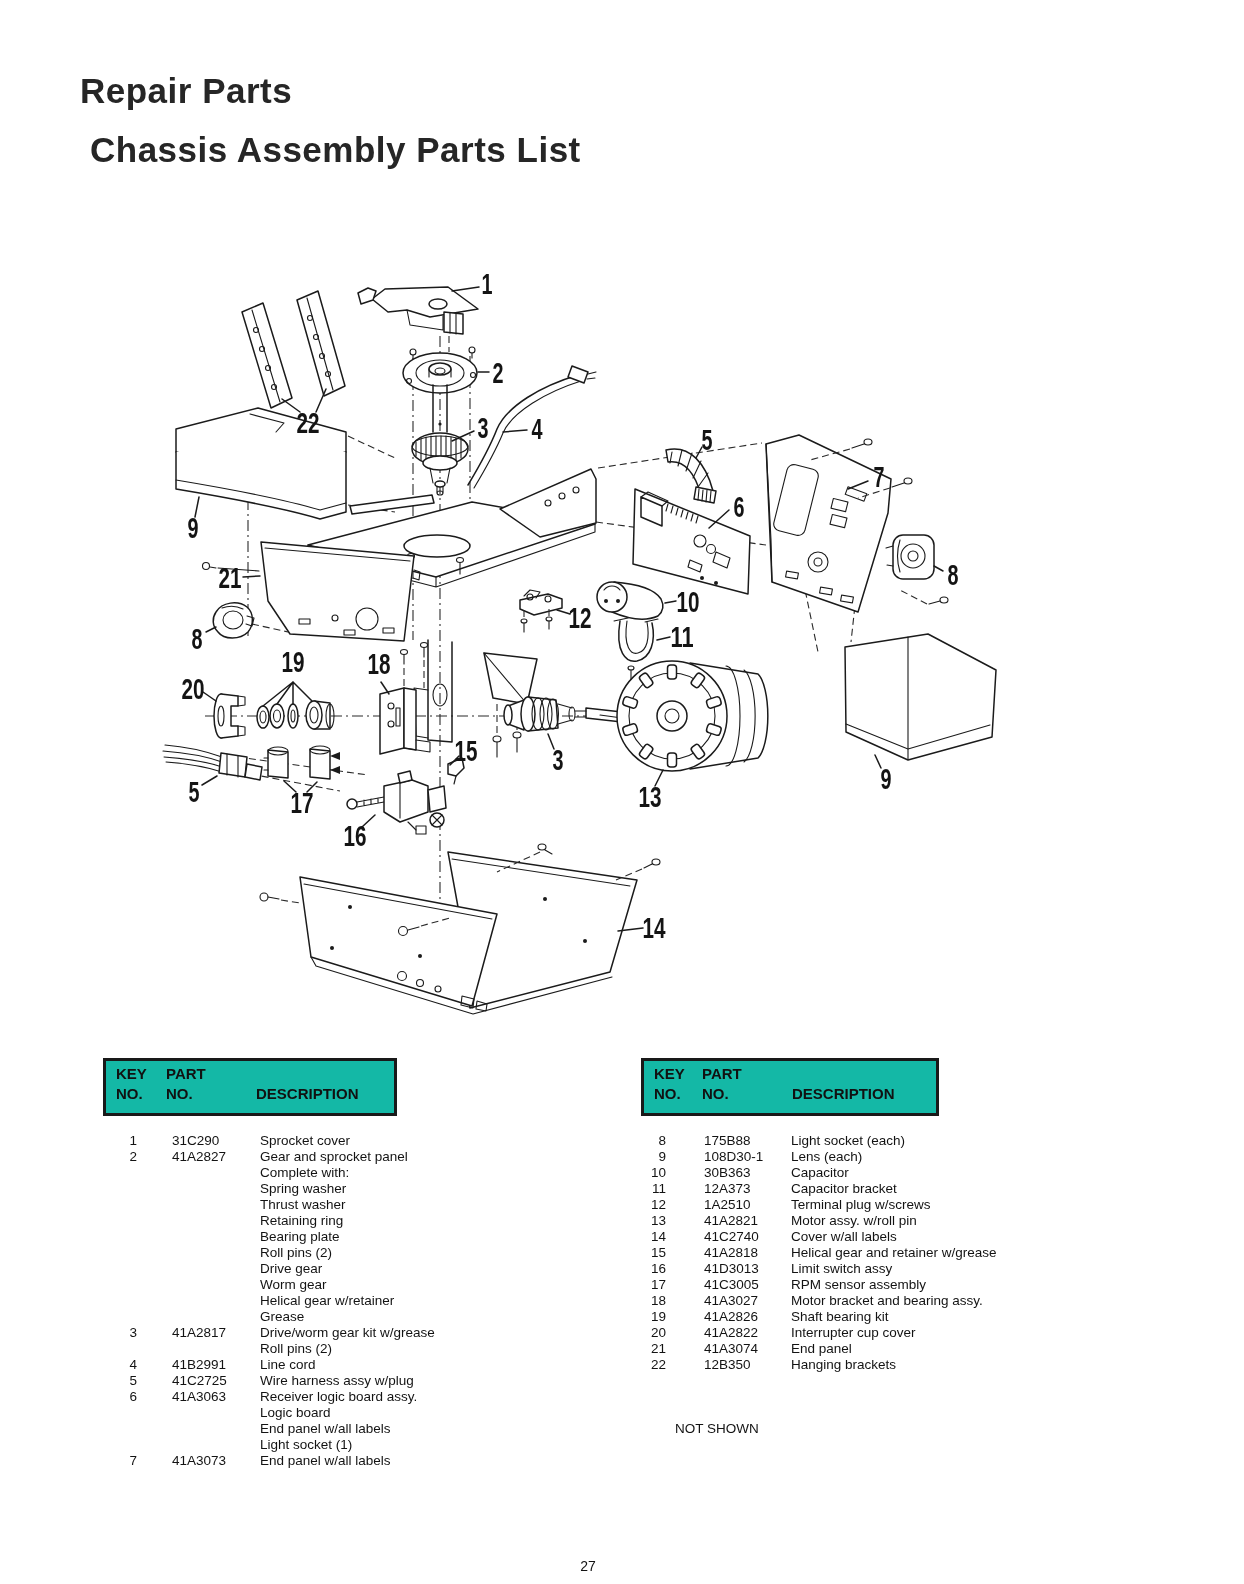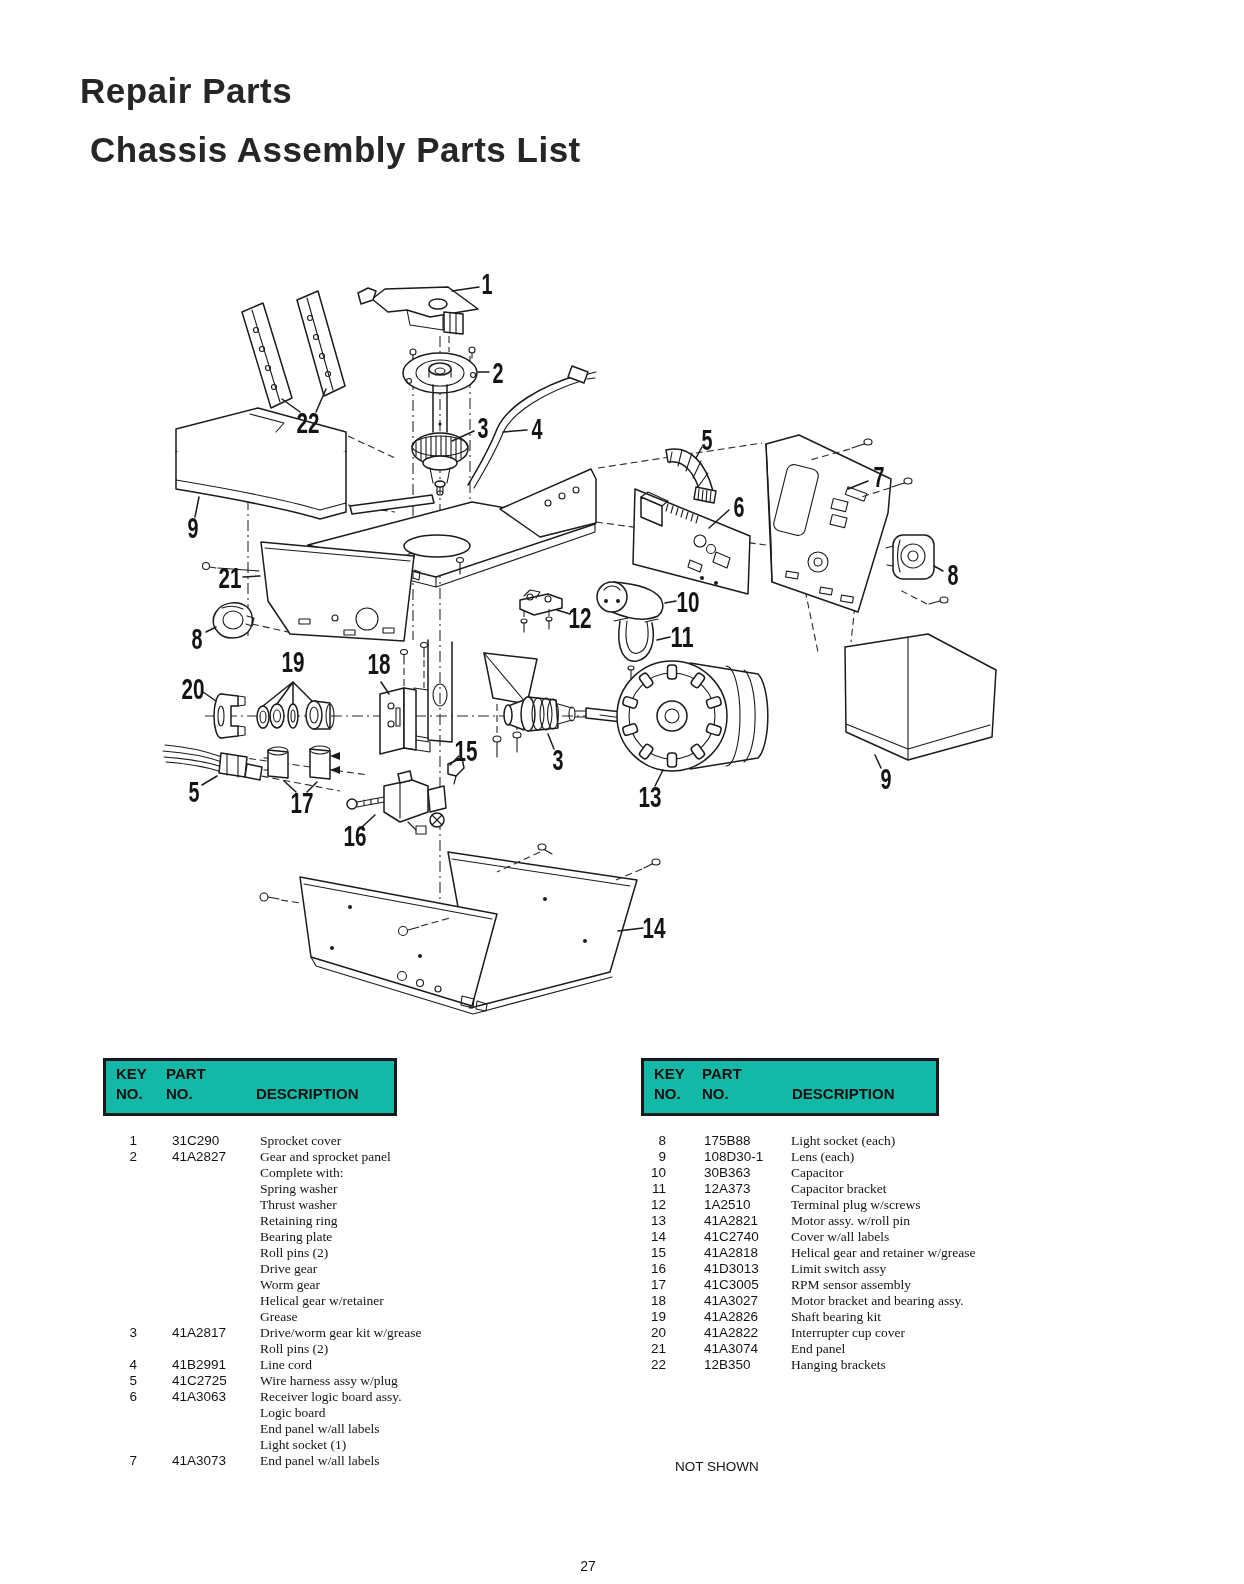--- a/index.html
+++ b/index.html
@@ -15,25 +15,25 @@
   .dash{stroke:#2a2a2a;stroke-width:1.1;fill:none;stroke-dasharray:7 4;}
   .axis{stroke:#2a2a2a;stroke-width:1.1;fill:none;stroke-dasharray:11 4 2 4;}
   .dot{fill:#1b1b1b;stroke:none;}
   .callout{font:700 30px "Liberation Sans",sans-serif;fill:#141414;}
   .tbl-head{position:absolute;border:3px solid #191919;background:#14b8a6;}
   .tbl-head .th{position:absolute;font-size:15px;font-weight:700;line-height:19px;color:#111;white-space:nowrap;}
   .rows{position:absolute;font-size:13.5px;line-height:16px;color:#131313;}
   .trow{position:relative;height:16px;white-space:nowrap;}
   .c-key{position:absolute;left:0;width:34px;text-align:right;}
   .c-part{position:absolute;left:69px;}
-  .c-desc{position:absolute;left:157px;font-family:Liberation Serif, serif;}
+  .c-desc{position:absolute;left:157px;}
   .rows.right .c-key{width:28px;}
   .rows.right .c-part{left:66px;}
   .rows.right .c-desc{left:153px;}
-  .not-shown{position:absolute;left:675px;top:1459px;font-size:13.5px;color:#131313;}
+  .not-shown{position:absolute;left:675px;top:1421px;font-size:13.5px;color:#131313;}
   .page-num{position:absolute;left:556px;top:1530px;width:64px;text-align:center;font-size:14px;color:#131313;margin-top:28px;}
 </style>
 </head>
 <body>
 
 <div class="page">
 
   <h1 class="title">Repair Parts</h1>
   <h2 class="subtitle">Chassis Assembly Parts List</h2>
 

